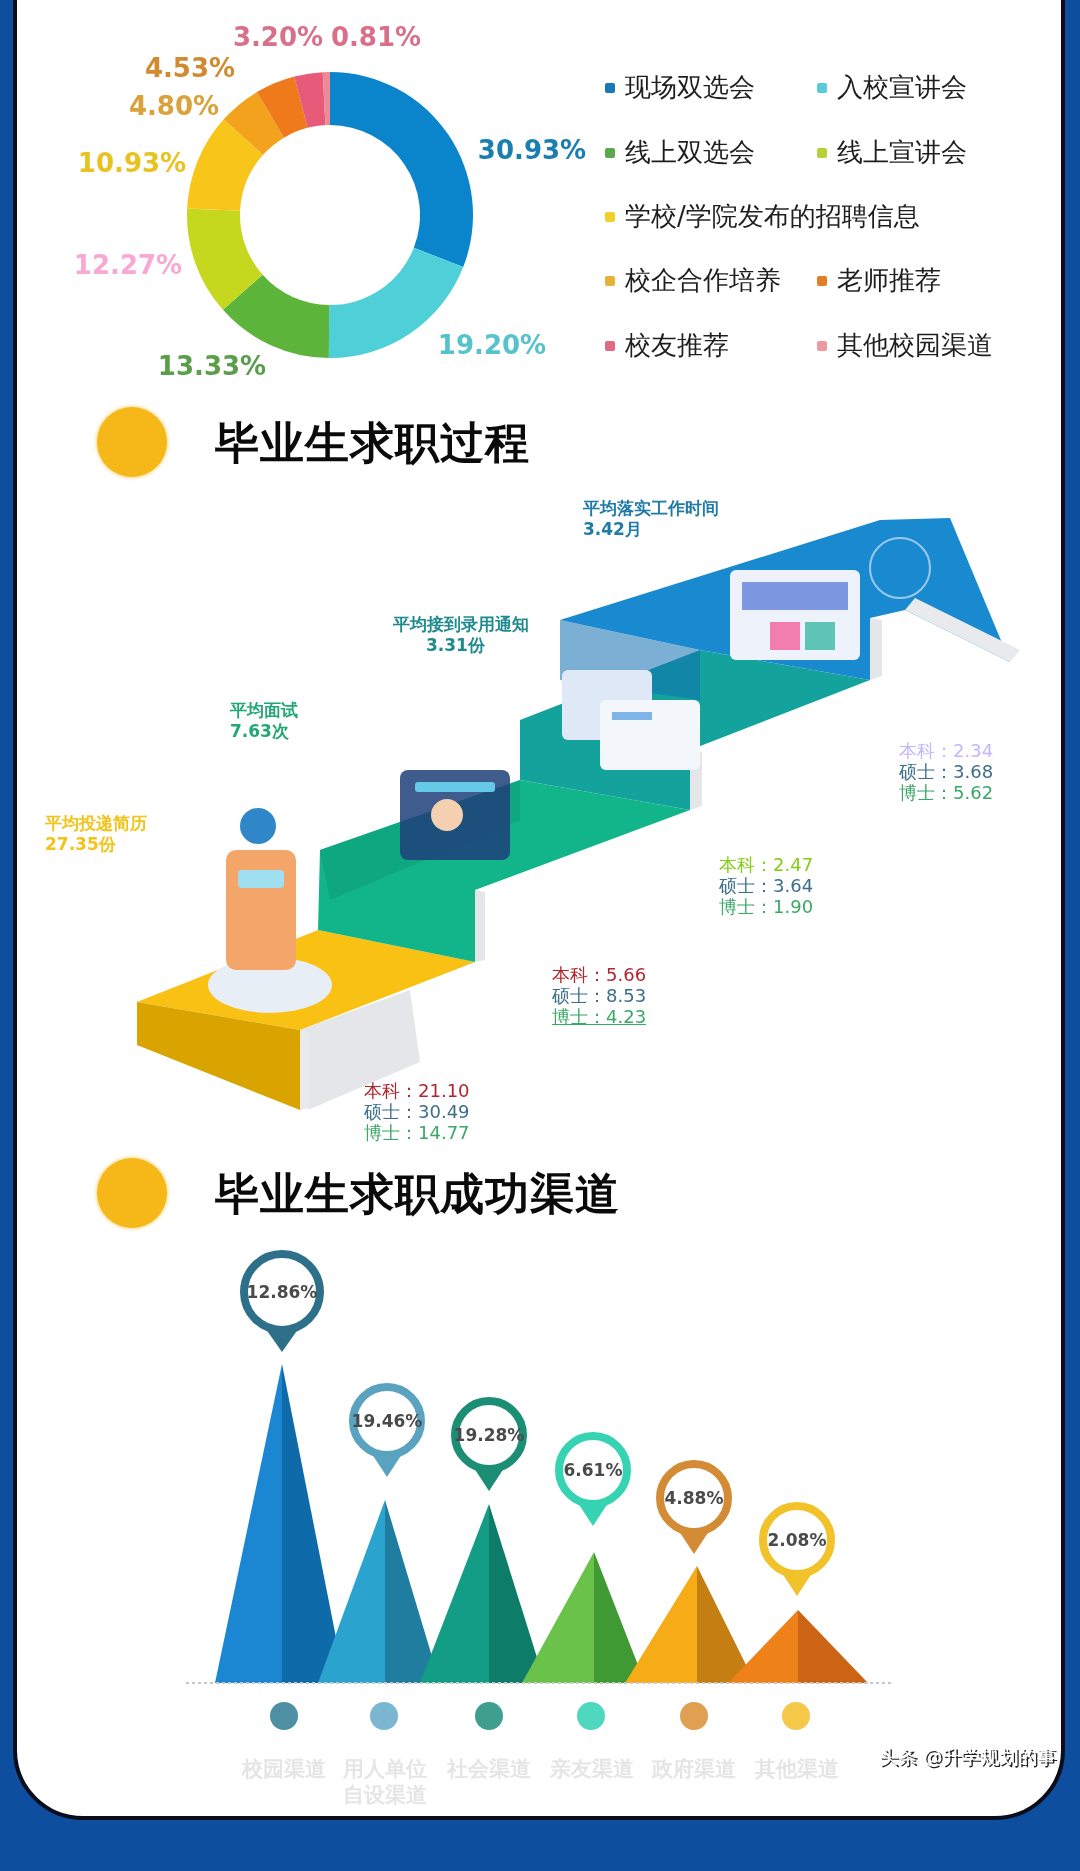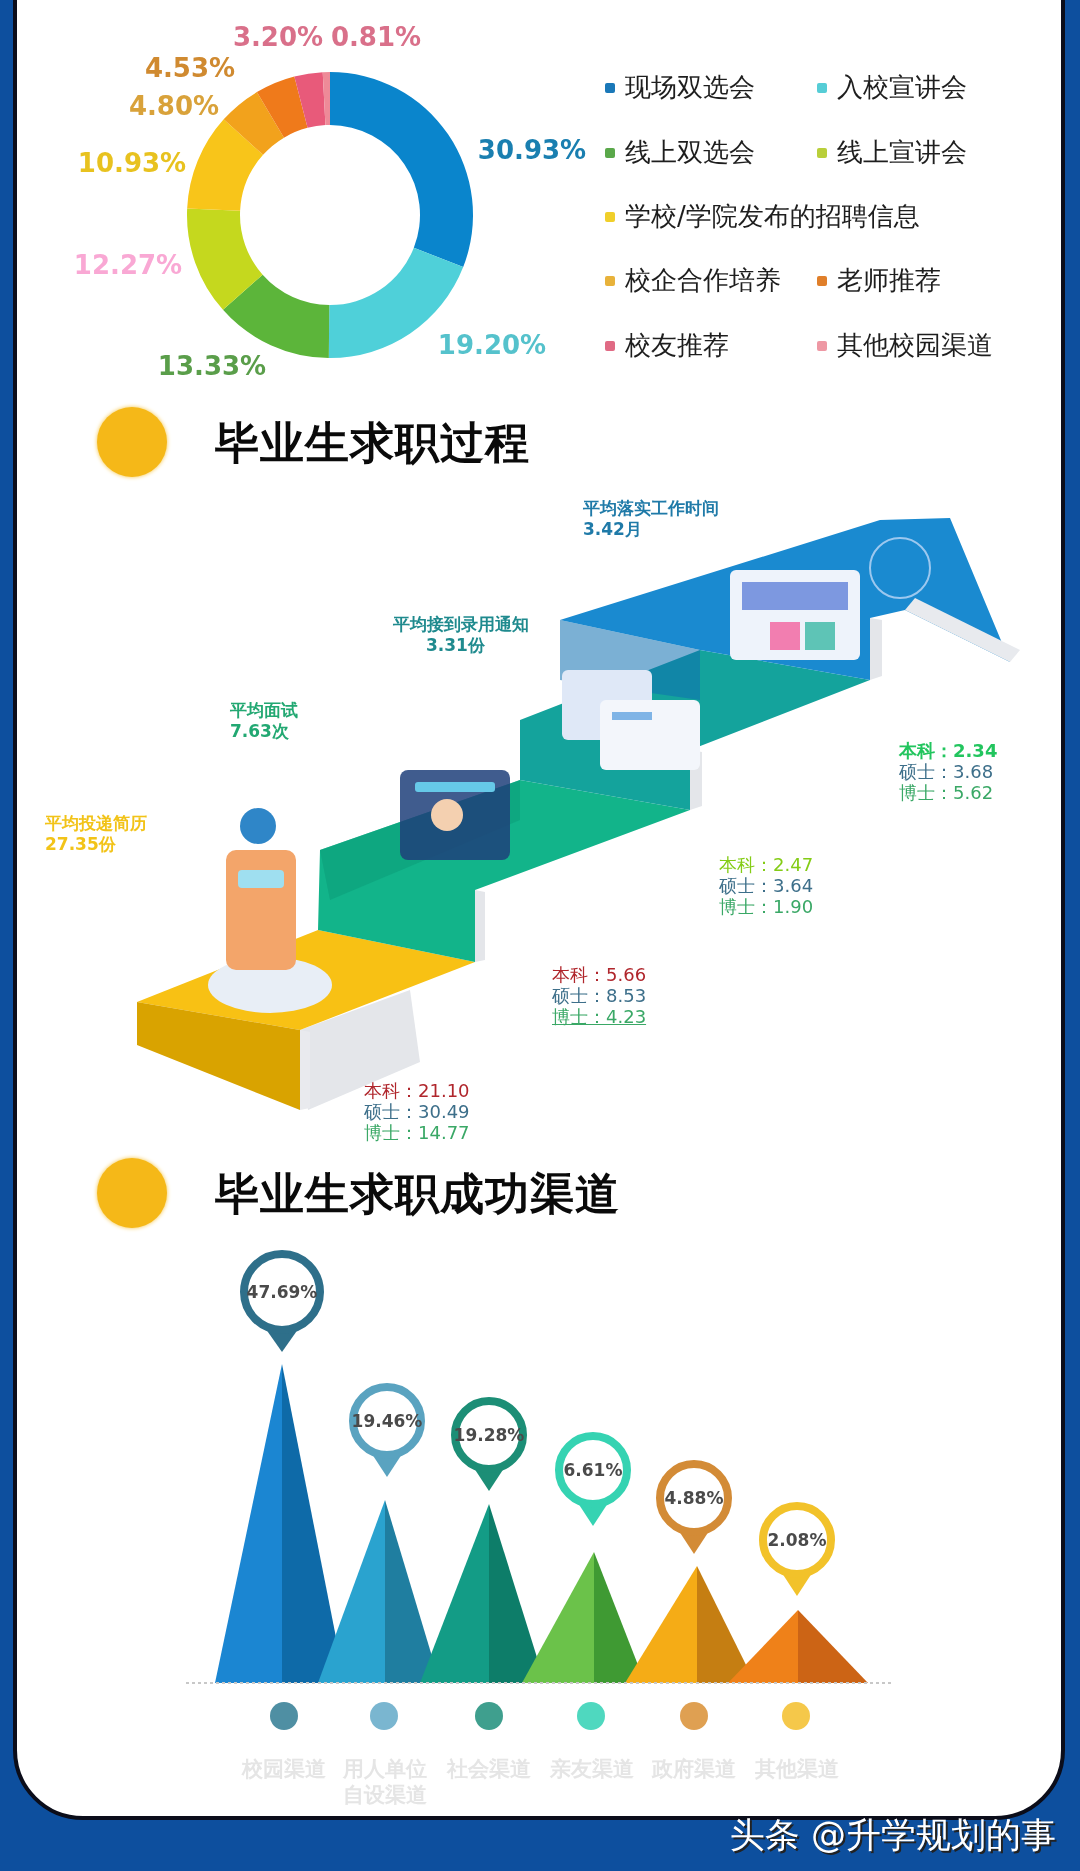--- a/index.html
+++ b/index.html
@@ -17,21 +17,21 @@
   .pct { position:absolute; font-weight:bold; font-size:26px; white-space:nowrap; transform:translate(-50%,-50%); }
   .legend-item { position:absolute; display:flex; align-items:center; font-size:26px; color:#1e1e1e; white-space:nowrap; }
   .legend-swatch { width:10px; height:10px; border-radius:2px; margin-right:10px; }
   .sec-dot { position:absolute; width:70px; height:70px; border-radius:50%; background:#f5b818; box-shadow:0 0 4px #f5c440; }
   .sec-title { position:absolute; font-size:44px; font-weight:bold; color:#0a0a0a; letter-spacing:1px; white-space:nowrap; }
   .step-label { position:absolute; font-weight:bold; font-size:17px; line-height:21px; white-space:nowrap; }
   .deg-block { position:absolute; font-size:18px; line-height:21px; white-space:nowrap; }
   .pin-text { position:absolute; font-weight:bold; font-size:17px; color:#4a4a4a; transform:translate(-50%,-50%); white-space:nowrap; }
   .chan-dot { position:absolute; width:28px; height:28px; border-radius:50%; transform:translate(-50%,-50%); }
   .chan-label { position:absolute; font-weight:bold; font-size:21px; color:#e5e5e5; text-align:center; transform:translateX(-50%); line-height:26px; white-space:nowrap; }
-  .watermark { position:absolute; right:24px; top:1812px; font-size:35px; color:#ffffff; text-shadow:2px 2px 0 #222; white-space:nowrap; }
+  .watermark { position:absolute; right:24px; top:1744px; font-size:19px; color:#ffffff; text-shadow:2px 2px 0 #222; white-space:nowrap; }
 </style>
 </head>
 <body>
 
 <div class="card"></div>
 
 <svg class="layer" width="1080" height="400">
   <g id="donut-g" transform="translate(330,215)">
       <path d="M8.756224613903576e-15,-143 A143,143 0 0 1 133.18828151679696,52.05652376602224 L83.82479256301907,32.76284712546854 A90,90 0 0 0 5.5109105961630896e-15,-90 Z" fill="#0a85cc"></path>
       <path d="M133.18828151679696,52.05652376602224 A143,143 0 0 1 -1.1680311602841051,142.99522965193142 L-0.7351245064725137,89.99699768303375 A90,90 0 0 0 83.82479256301907,32.76284712546854 Z" fill="#4fd0d9"></path>
@@ -161,21 +161,21 @@
   <div style="color: rgb(176, 38, 44);"><span>本科：</span><span>5.66</span></div>
   <div style="color: rgb(61, 111, 138);"><span>硕士：</span><span>8.53</span></div>
   <div style="color: rgb(58, 168, 102); text-decoration: underline;"><span>博士：</span><span>4.23</span></div>
 </div>
 <div class="deg-block" style="left:719px;top:854px;">
   <div style="color: #84cc16;"><span>本科：</span><span>2.47</span></div>
   <div style="color: rgb(61, 111, 138);"><span>硕士：</span><span>3.64</span></div>
   <div style="color: rgb(58, 168, 102);"><span>博士：</span><span>1.90</span></div>
 </div>
 <div class="deg-block" style="left:899px;top:740px;">
-  <div style="color: #22c55e; font-weight: bold;"><span>本科：</span><span>2.34</span></div>
+  <div style="color: #c4b5fd;"><span>本科：</span><span>2.34</span></div>
   <div style="color: rgb(61, 111, 138);"><span>硕士：</span><span>3.68</span></div>
   <div style="color: rgb(58, 168, 102);"><span>博士：</span><span>5.62</span></div>
 </div>
 
 <div class="sec-dot" style="left:97px;top:1158px;"></div>
 <div class="sec-title" style="left:215px;top:1165px;">毕业生求职成功渠道</div>
 
 <svg class="layer" width="1080" height="1871">
   <defs></defs>
 
@@ -215,21 +215,21 @@
       <circle cx="489" cy="1435" r="34" fill="#fff" stroke="#1c8e76" stroke-width="8"></circle>
       <polygon points="571.92,1493.8 614.08,1493.8 593,1526" fill="#35d3b2"></polygon>
       <circle cx="593" cy="1470" r="34" fill="#fff" stroke="#35d3b2" stroke-width="8"></circle>
       <polygon points="672.92,1521.8 715.08,1521.8 694,1554" fill="#d38b36"></polygon>
       <circle cx="694" cy="1498" r="34" fill="#fff" stroke="#d38b36" stroke-width="8"></circle>
       <polygon points="775.92,1563.8 818.08,1563.8 797,1596" fill="#f2c22a"></polygon>
       <circle cx="797" cy="1540" r="34" fill="#fff" stroke="#f2c22a" stroke-width="8"></circle>
     </g>
 </svg>
 
-<div class="pin-text" style="left:282px;top:1292px;">47.69%</div>
+<div class="pin-text" style="left:282px;top:1292px;">12.86%</div>
 <div class="pin-text" style="left:387px;top:1421px;">19.46%</div>
 <div class="pin-text" style="left:489px;top:1435px;">19.28%</div>
 <div class="pin-text" style="left:593px;top:1470px;">6.61%</div>
 <div class="pin-text" style="left:694px;top:1498px;">4.88%</div>
 <div class="pin-text" style="left:797px;top:1540px;">2.08%</div>
 
 <div class="chan-dot" style="left: 284px; top: 1716px; background: rgb(79, 143, 163);"></div>
 <div class="chan-dot" style="left: 384px; top: 1716px; background: rgb(122, 182, 208);"></div>
 <div class="chan-dot" style="left: 489px; top: 1716px; background: rgb(63, 159, 142);"></div>
 <div class="chan-dot" style="left: 591px; top: 1716px; background: rgb(79, 216, 191);"></div>

